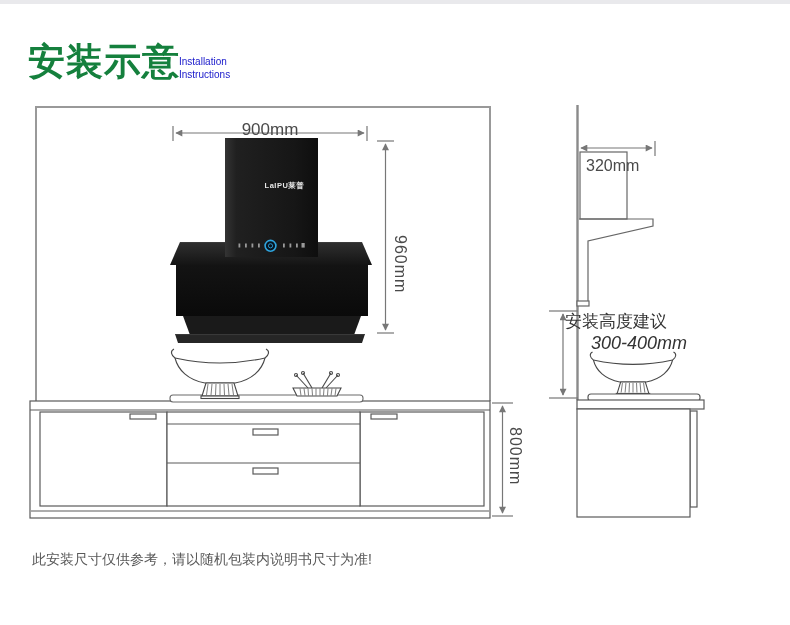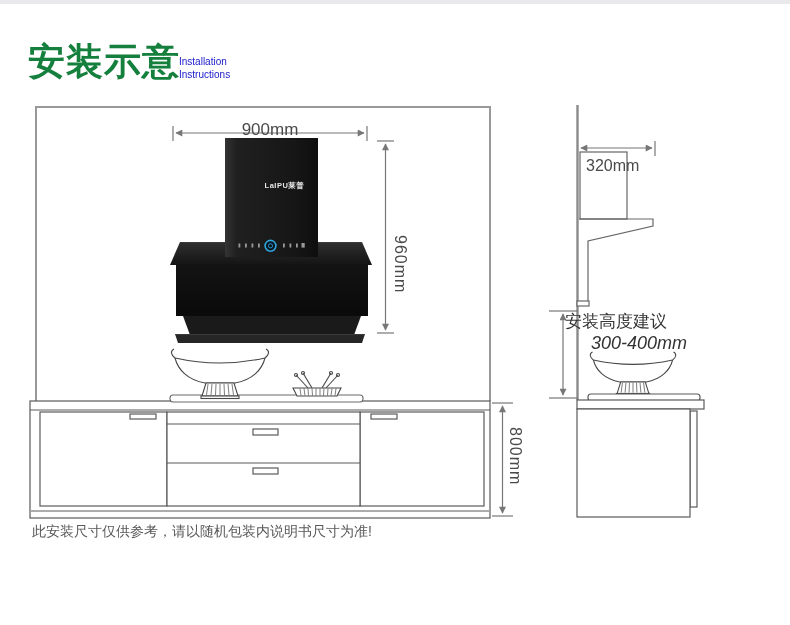--- a/index.html
+++ b/index.html
@@ -30,21 +30,21 @@
   #label-900{left:220px;top:120px;width:100px;text-align:center;}
   #label-960{left:391px;top:235px;}
   #label-800{left:506px;top:427px;}
   #label-320{left:586px;top:125px;font-size:16px;margin-top:32px;}
   #advice-1{left:565px;top:310px;font-size:17px;color:#333;white-space:nowrap;}
   #advice-2{left:591px;top:333px;font-size:18px;color:#333;white-space:nowrap;font-style:italic;}
   #hood-logo{
     left:225px;top:181px;width:93px;text-align:center;
     color:#e8e8e8;font-size:7.5px;letter-spacing:0.5px;font-weight:bold;margin-left:13px;
   }
-  #footnote{left:32px;top:523px;font-size:14px;color:#595959;white-space:nowrap;}
+  #footnote{left:32px;top:551px;font-size:14px;color:#595959;white-space:nowrap;}
 </style>
 </head>
 <body>
 
 <div id="top-strip" class="abs"></div>
 
 <div id="title-cn" class="abs">安装示意</div>
 <div id="subtitle-en" class="abs">
   <div>Installation</div>
   <div>Instructions</div>

